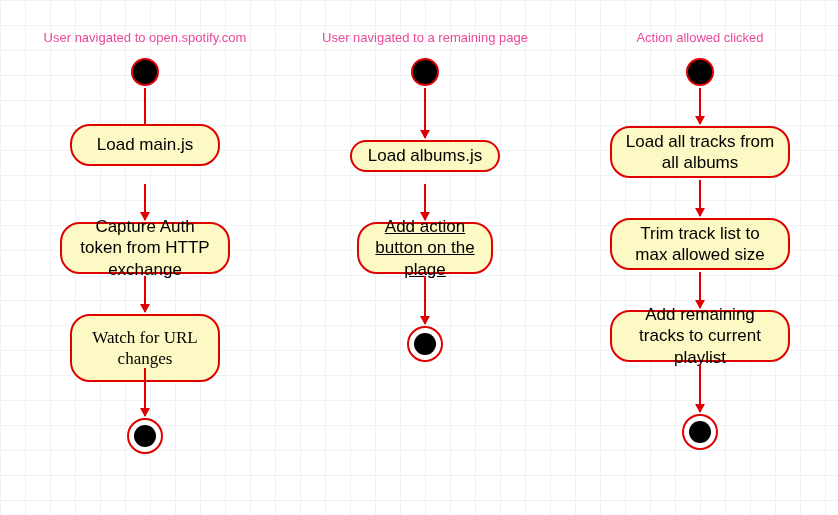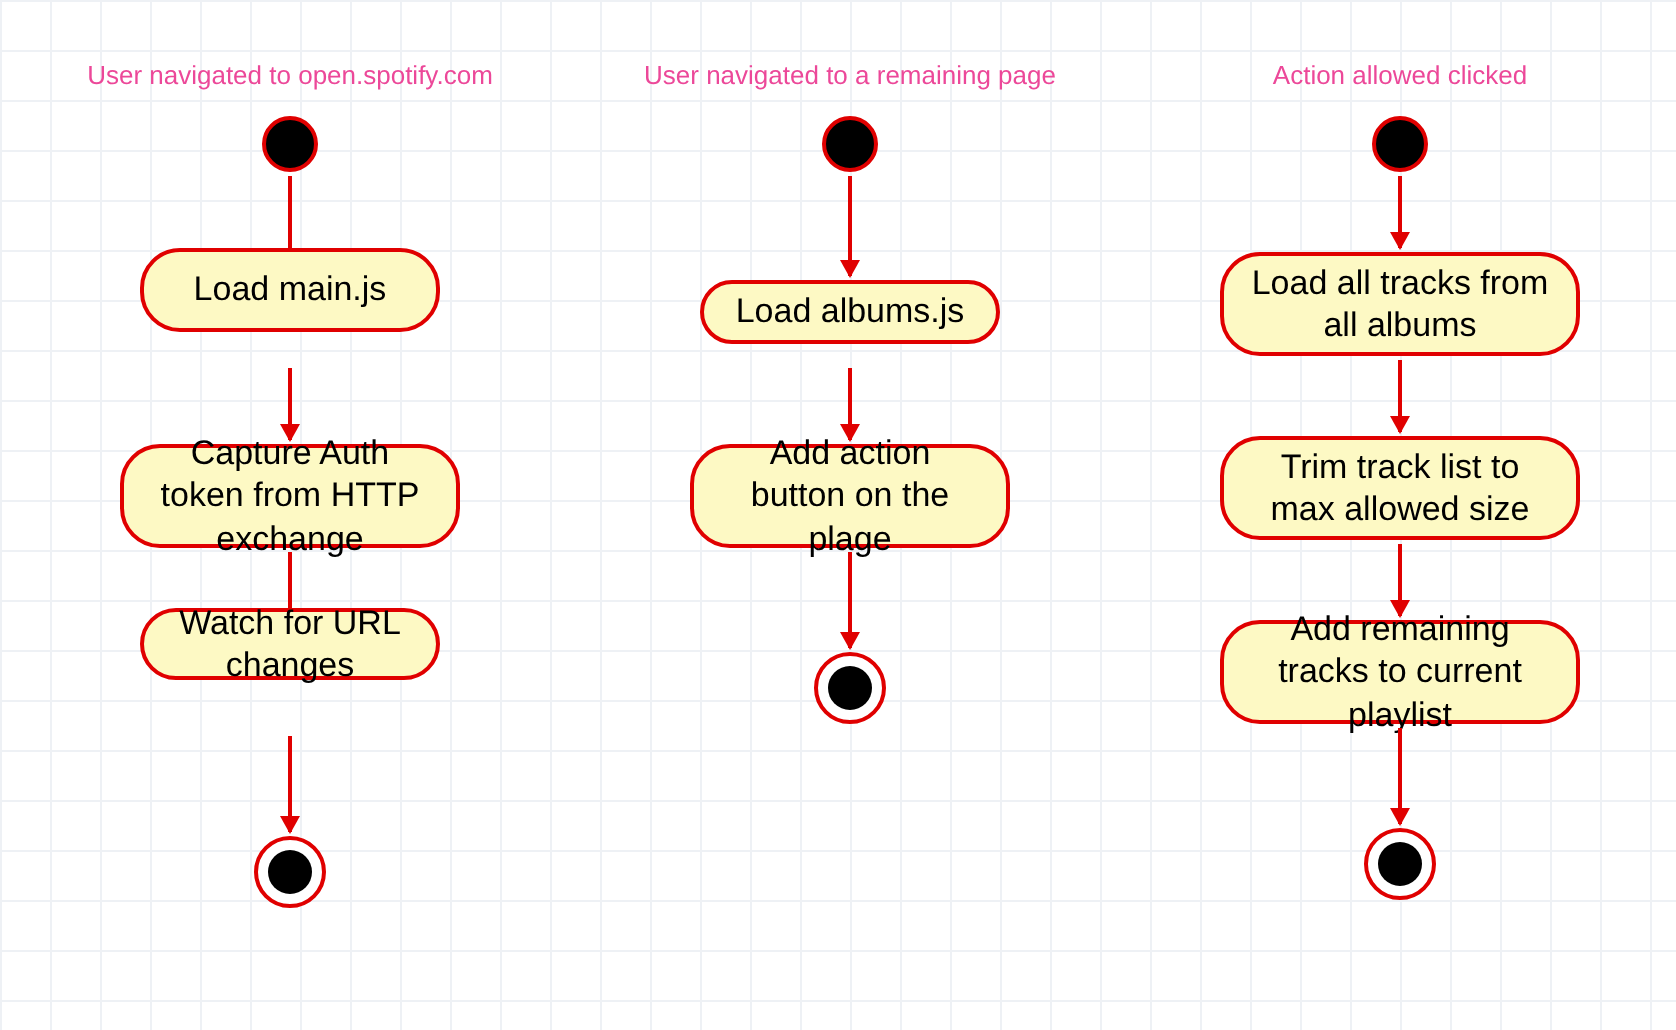--- a/index.html
+++ b/index.html
@@ -101,32 +101,32 @@
 <div class="grid"></div>
 
 <div class="lane" style="left:15px;">
   <div class="lane-title">User navigated to open.spotify.com</div>
   <div class="start-node" style="top:58px;left:50%;transform:translateX(-50%);"></div>
   <div class="arrow" style="top:88px;height:50px;"></div>
   <div class="activity" style="top:124px;width:150px;height:42px;left:50%;transform:translateX(-50%);">Load main.js</div>
   <div class="arrow" style="top:184px;height:36px;"></div>
   <div class="activity" style="top:222px;width:170px;height:52px;left:50%;transform:translateX(-50%);">Capture Auth token from HTTP exchange</div>
   <div class="arrow" style="top:276px;height:36px;"></div>
-  <div class="activity" style="top:304px;width:150px;height:36px;left:50%;transform:translateX(-50%);">Watch for URL changes</div>
+  <div class="activity" style="top:314px;width:150px;height:68px;left:50%;transform:translateX(-50%);font-family:Liberation Serif, serif;">Watch for URL changes</div>
   <div class="arrow" style="top:368px;height:48px;"></div>
   <div class="end-node" style="top:418px;left:50%;transform:translateX(-50%);"></div>
 </div>
 
 <div class="lane" style="left:295px;">
   <div class="lane-title">User navigated to a remaining page</div>
   <div class="start-node" style="top:58px;left:50%;transform:translateX(-50%);"></div>
   <div class="arrow" style="top:88px;height:50px;"></div>
   <div class="activity" style="top:140px;width:150px;height:32px;left:50%;transform:translateX(-50%);">Load albums.js</div>
   <div class="arrow" style="top:184px;height:36px;"></div>
-  <div class="activity" style="top:222px;width:160px;height:52px;left:50%;transform:translateX(-50%);">Add action button on the plage</div>
+  <div class="activity" style="top:222px;width:136px;height:52px;left:50%;transform:translateX(-50%);text-decoration:underline;">Add action button on the plage</div>
   <div class="arrow" style="top:276px;height:48px;"></div>
   <div class="end-node" style="top:326px;left:50%;transform:translateX(-50%);"></div>
 </div>
 
 <div class="lane" style="left:570px;">
   <div class="lane-title">Action allowed clicked</div>
   <div class="start-node" style="top:58px;left:50%;transform:translateX(-50%);"></div>
   <div class="arrow" style="top:88px;height:36px;"></div>
   <div class="activity" style="top:126px;width:180px;height:52px;left:50%;transform:translateX(-50%);">Load all tracks from all albums</div>
   <div class="arrow" style="top:180px;height:36px;"></div>

